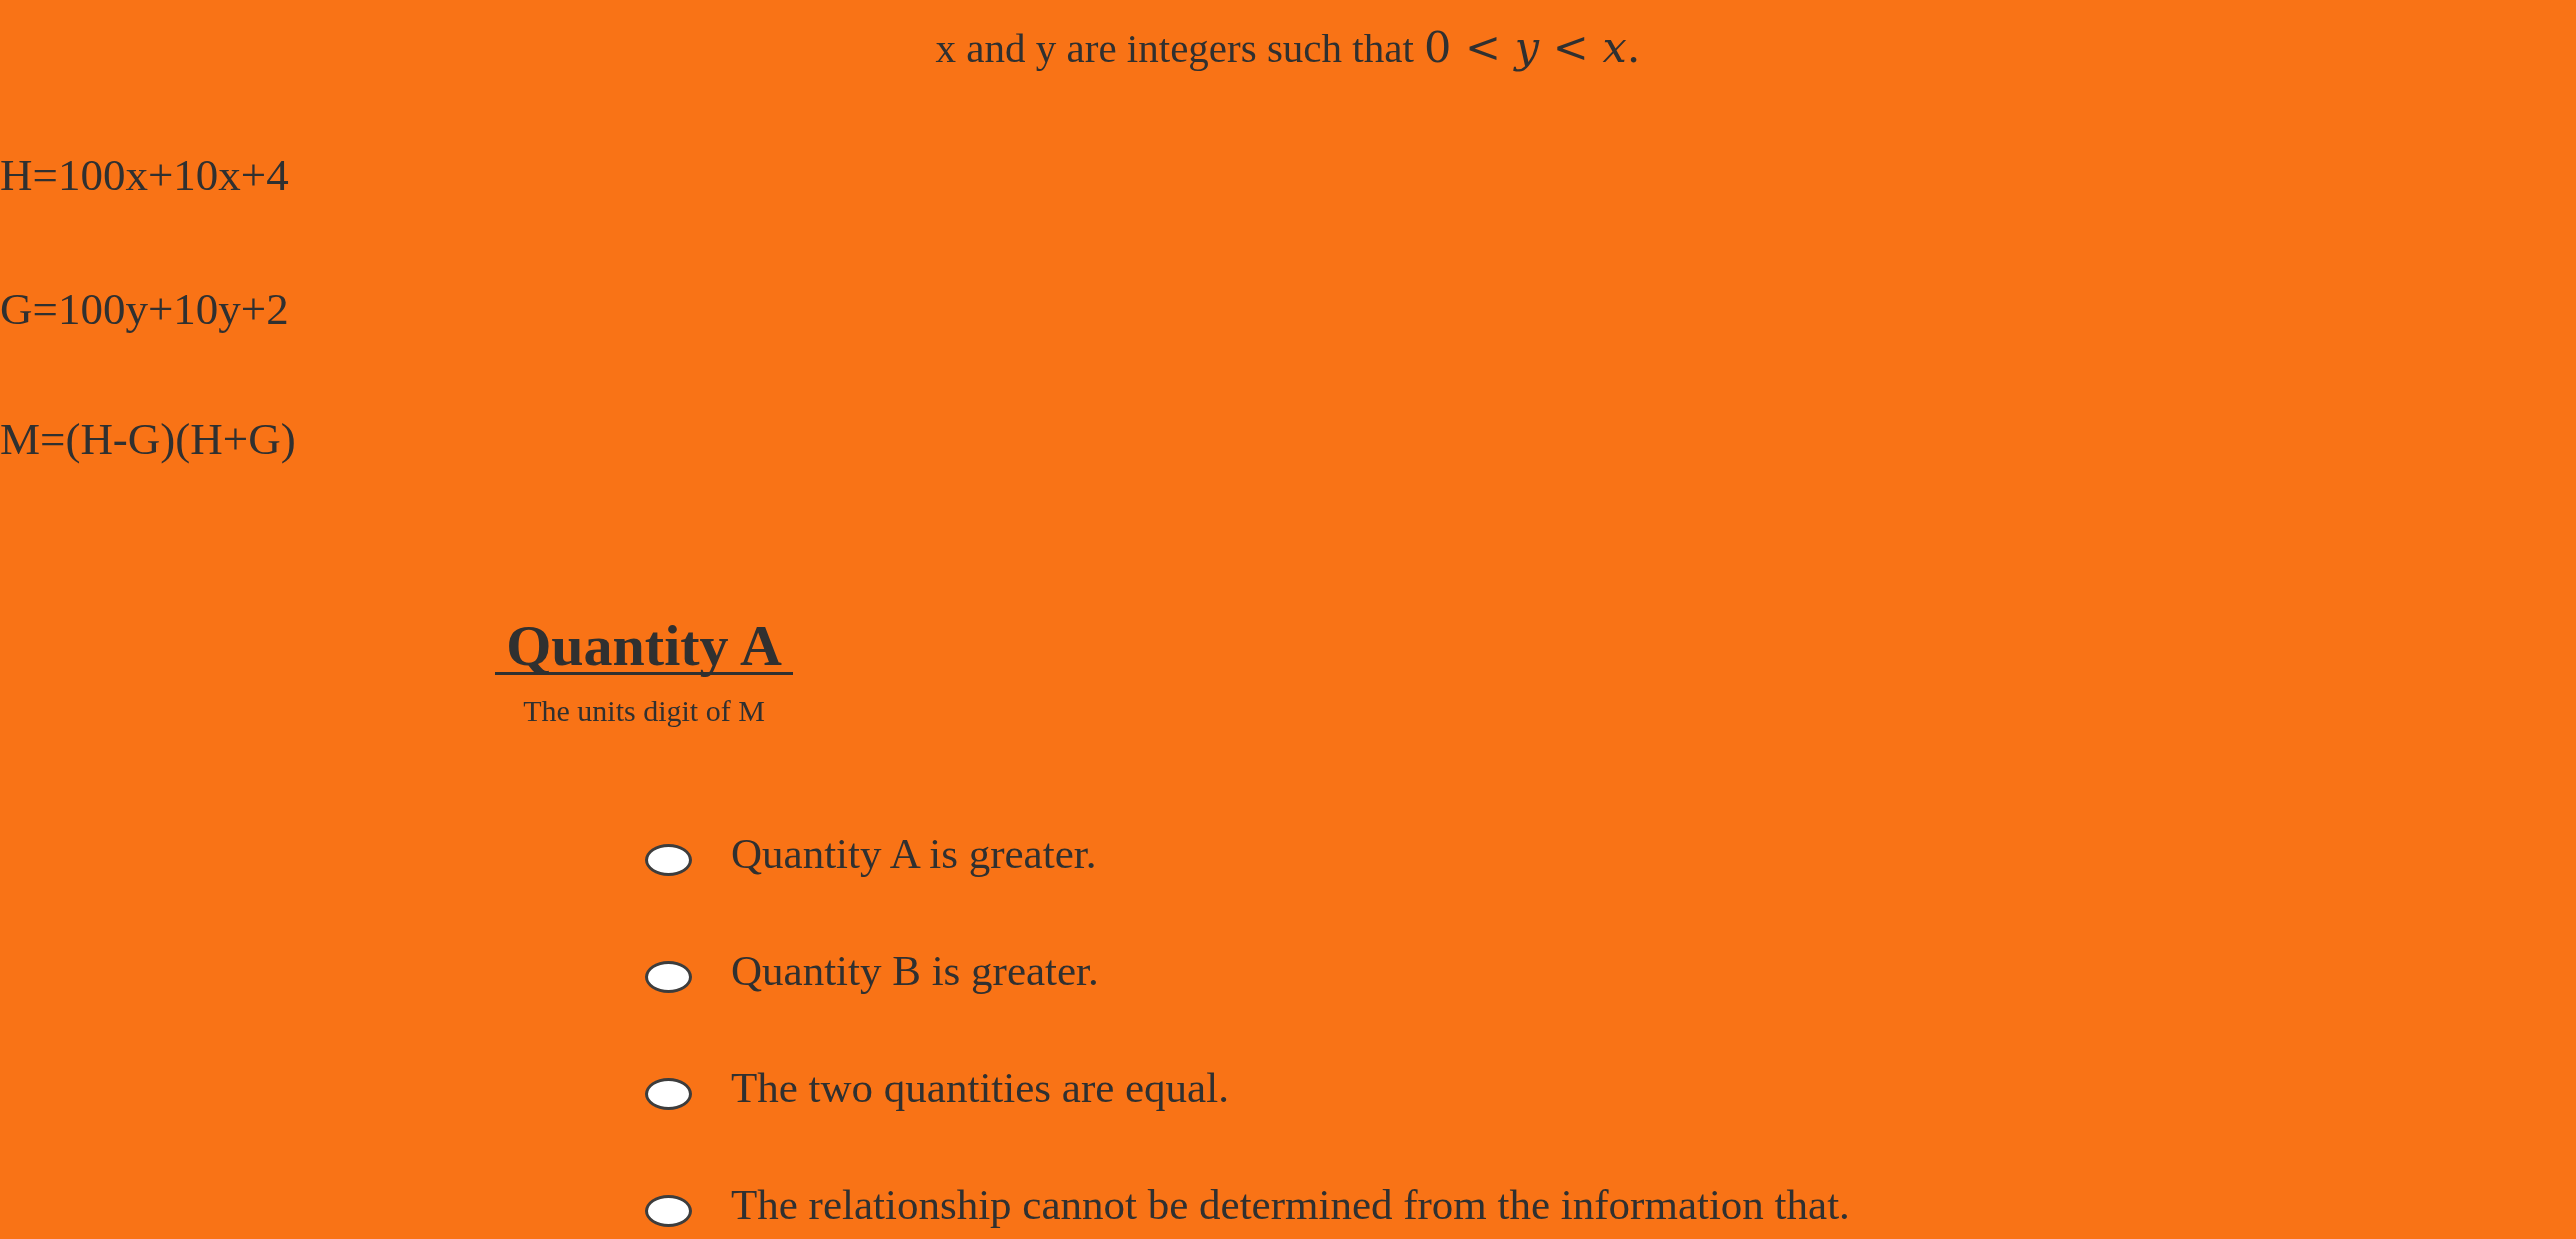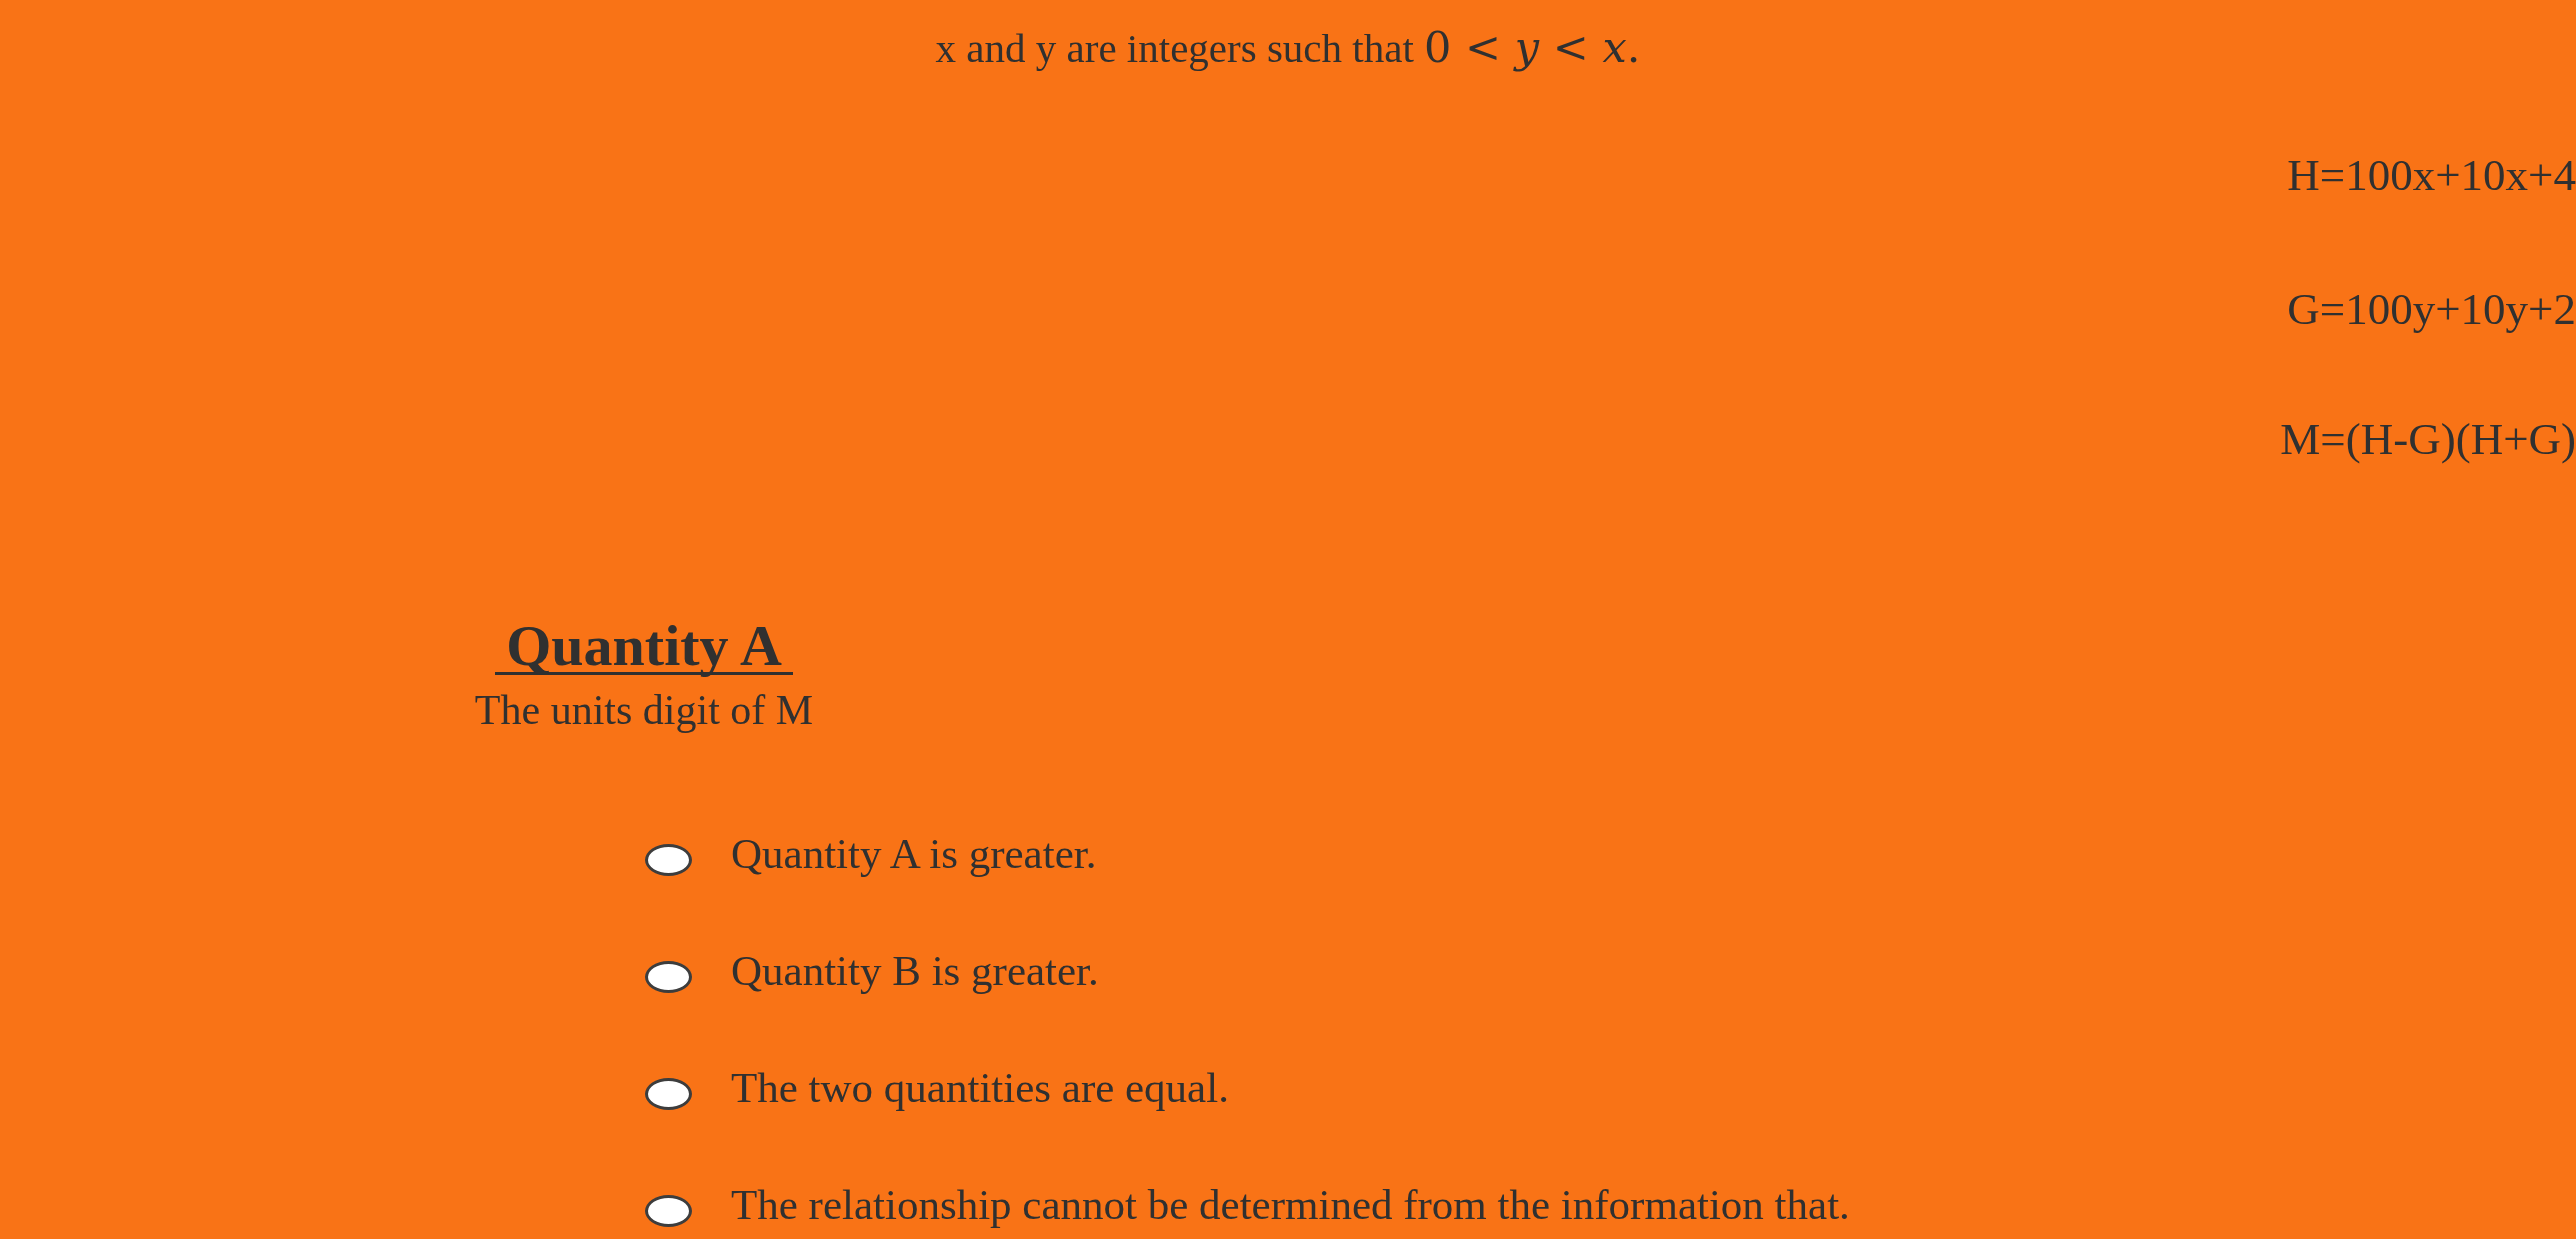--- a/index.html
+++ b/index.html
@@ -16,37 +16,37 @@
     position:absolute;top:22.4px;left:0;width:100%;
     text-align:center;
     font-size:41px;line-height:50px;
     white-space:nowrap;
   }
   .t-math{font-family:"DejaVu Serif", serif;font-size:43px;}
   .t-italic{font-style:italic;}
   
   .equation{
     position:absolute;left:0;width:100%;
-    text-align:right;
+    text-align:left;
     font-size:45px;line-height:52px;
   }
   .eq-h{top:149px;}
   .eq-g{top:283px;}
   .eq-m{top:413px;}
   
   .comparison{position:absolute;top:623px;left:0;width:100%;display:flex;}
   .comparison .col{width:50%;text-align:center;}
   .q-header{
     display:inline-block;
     font-weight:bold;
     font-size:58px;line-height:45px;
     padding:0 11.2px 3.7px 11.2px;
     border-bottom:3.7px solid #303030;
   }
-  .q-value{margin-top:13px;font-size:42px;line-height:45px;}
+  .q-value{margin-top:13px;font-size:30px;line-height:45px;}
   
   .choices{position:absolute;left:645px;top:820px;}
   .choice{
     display:flex;align-items:flex-end;
     height:56px;margin-bottom:61px;
     cursor:pointer;
     gap:23px;
   }
   .radio{
     width:47px;height:32px;

